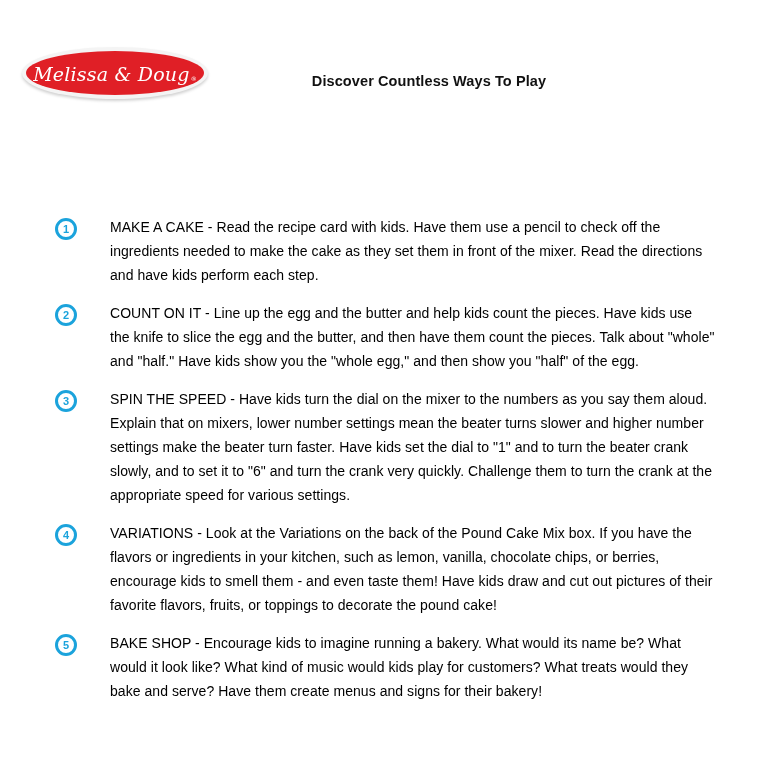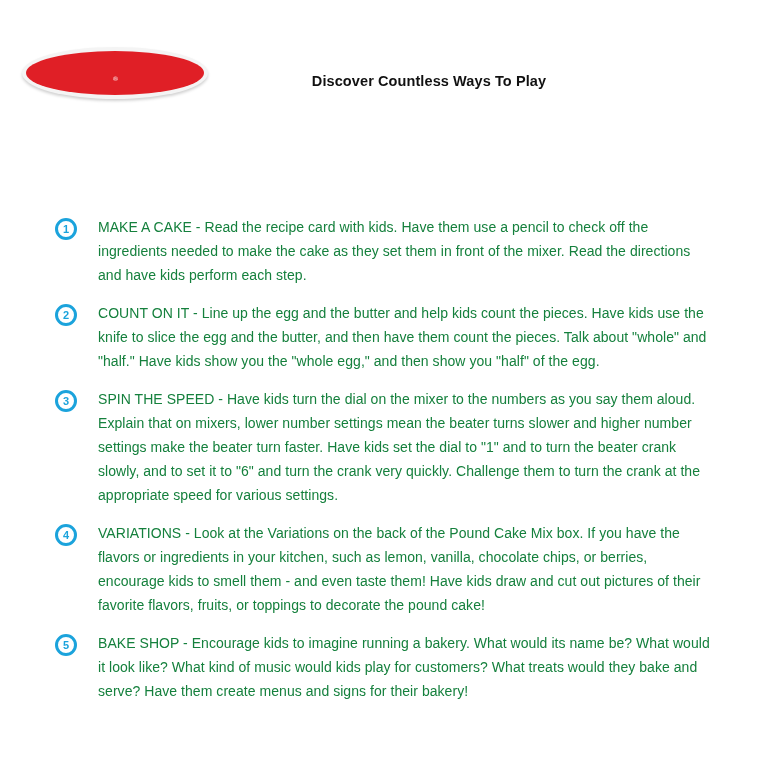--- a/index.html
+++ b/index.html
@@ -88,29 +88,31 @@
       justify-content: center;
       color: #1ba3dc;
       font-size: 11px;
       font-weight: bold;
       margin-top: 3px;
       margin-right: 21px;
     }
     .step-text {
       font-size: 14px;
       line-height: 24px;
-      color: #15803d;
+      color: #000000;
       letter-spacing: 0.05px;
+      margin-left: 12px;
     }
   </style>
 </head>
 <body>
 
 <div class="logo">
   <div class="logo-inner">
+    <span>Melissa &amp; Doug</span>
       <span class="reg">®</span>
   </div>
 </div>
 
 <div class="page-title">Discover Countless Ways To Play</div>
 
 <ol class="steps">
   <li class="step">
     <span class="step-icon">1</span>
     <span class="step-text">MAKE A CAKE - Read the recipe card with kids. Have them use a pencil to check off the ingredients needed to make the cake as they set them in front of the mixer. Read the directions and have kids perform each step.</span>

